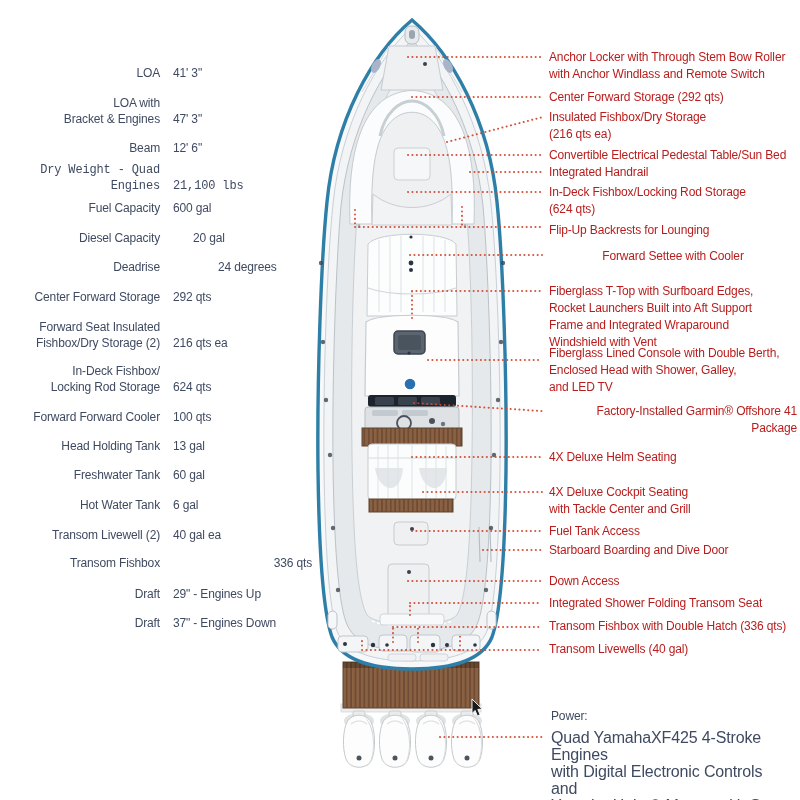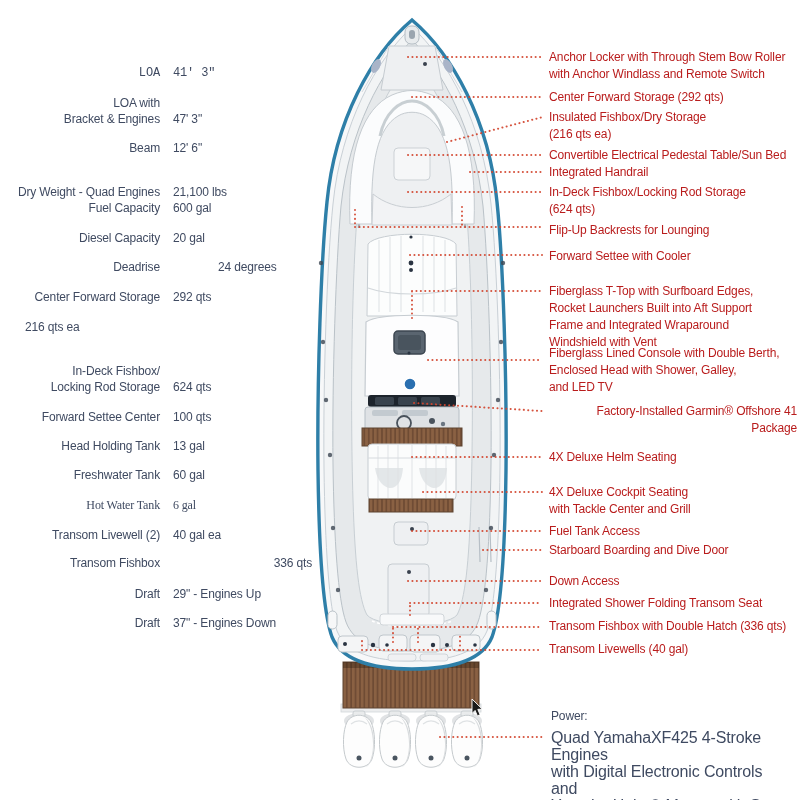--- a/index.html
+++ b/index.html
@@ -36,74 +36,76 @@
     font-size:16px;line-height:17px;letter-spacing:-0.15px;
     white-space:pre-line;color:#3f4a61;
   }
   svg#boat{position:absolute;left:0;top:0;}
   .ld{stroke:#d2452f;stroke-width:2;stroke-dasharray:0.1 4.3;stroke-linecap:round;fill:none;opacity:.92;}
 </style>
 </head>
 <body>
 
 <div id="spec-list">
-    <div class="spec-row" style="top: 65px; font-family: Liberation Mono, monospace;">
+    <div class="spec-row" style="top: 65px;">
       <div class="spec-label">LOA</div>
       <div class="spec-value">41' 3"</div>
     </div>
     <div class="spec-row" style="top: 95px;">
       <div class="spec-label">LOA with
 Bracket &amp; Engines</div>
       <div class="spec-value">47' 3"</div>
     </div>
     <div class="spec-row" style="top: 140px;">
       <div class="spec-label">Beam</div>
       <div class="spec-value">12' 6"</div>
     </div>
-    <div class="spec-row" style="top: 184px;">
+    <div class="spec-row" style="top: 162px; font-family: Liberation Mono, monospace;">
       <div class="spec-label">Dry Weight - Quad Engines</div>
       <div class="spec-value">21,100 lbs</div>
     </div>
     <div class="spec-row" style="top: 200px;">
       <div class="spec-label">Fuel Capacity</div>
       <div class="spec-value">600 gal</div>
     </div>
-    <div class="spec-row" style="top: 230px;">
+    <div class="spec-row" style="top: 230px; gap: 20px;">
       <div class="spec-label">Diesel Capacity</div>
       <div class="spec-value">20 gal</div>
     </div>
     <div class="spec-row" style="top: 259px; gap: 45px;">
       <div class="spec-label">Deadrise</div>
       <div class="spec-value">24 degrees</div>
     </div>
     <div class="spec-row" style="top: 289px;">
       <div class="spec-label">Center Forward Storage</div>
       <div class="spec-value">292 qts</div>
     </div>
     <div class="spec-row" style="top: 319px;">
+      <div class="spec-label">Forward Seat Insulated
+Fishbox/Dry Storage (2)</div>
       <div class="spec-value">216 qts ea</div>
     </div>
     <div class="spec-row" style="top: 363px;">
       <div class="spec-label">In-Deck Fishbox/
 Locking Rod Storage</div>
       <div class="spec-value">624 qts</div>
     </div>
     <div class="spec-row" style="top: 409px;">
-      <div class="spec-label">Forward Settee Center</div>
+      <div class="spec-label">Forward Forward Cooler</div>
       <div class="spec-value">100 qts</div>
     </div>
     <div class="spec-row" style="top: 438px;">
       <div class="spec-label">Head Holding Tank</div>
       <div class="spec-value">13 gal</div>
     </div>
     <div class="spec-row" style="top: 467px;">
       <div class="spec-label">Freshwater Tank</div>
       <div class="spec-value">60 gal</div>
     </div>
-    <div class="spec-row" style="top: 497px; font-family: Liberation Serif, serif;">
+    <div class="spec-row" style="top: 497px;">
       <div class="spec-label">Hot Water Tank</div>
       <div class="spec-value">6 gal</div>
     </div>
     <div class="spec-row" style="top: 527px;">
       <div class="spec-label">Transom Livewell (2)</div>
       <div class="spec-value">40 gal ea</div>
     </div>
     <div class="spec-row" style="top: 555px; justify-content: space-between;">
       <div class="spec-label">Transom Fishbox</div>
       <div class="spec-value">336 qts</div>
@@ -122,21 +124,21 @@
     <div class="callout" style="top: 49px;">Anchor Locker with Through Stem Bow Roller
 with Anchor Windlass and Remote Switch</div>
     <div class="callout" style="top: 89px;">Center Forward Storage (292 qts)</div>
     <div class="callout" style="top: 109px;">Insulated Fishbox/Dry Storage
 (216 qts ea)</div>
     <div class="callout" style="top: 147px;">Convertible Electrical Pedestal Table/Sun Bed</div>
     <div class="callout" style="top: 164px;">Integrated Handrail</div>
     <div class="callout" style="top: 184px;">In-Deck Fishbox/Locking Rod Storage
 (624 qts)</div>
     <div class="callout" style="top: 222px;">Flip-Up Backrests for Lounging</div>
-    <div class="callout" style="top: 248px;">Forward Settee with Cooler</div>
+    <div class="callout" style="top: 248px; text-align: center;">Forward Settee with Cooler</div>
     <div class="callout" style="top: 283px;">Fiberglass T-Top with Surfboard Edges,
 Rocket Launchers Built into Aft Support
 Frame and Integrated Wraparound
 Windshield with Vent</div>
     <div class="callout" style="top: 345px;">Fiberglass Lined Console with Double Berth,
 Enclosed Head with Shower, Galley,
 and LED TV</div>
     <div class="callout" style="top: 403px; text-align: right;">Factory-Installed Garmin® Offshore 41 Package</div>
     <div class="callout" style="top: 449px;">4X Deluxe Helm Seating</div>
     <div class="callout" style="top: 484px;">4X Deluxe Cockpit Seating

